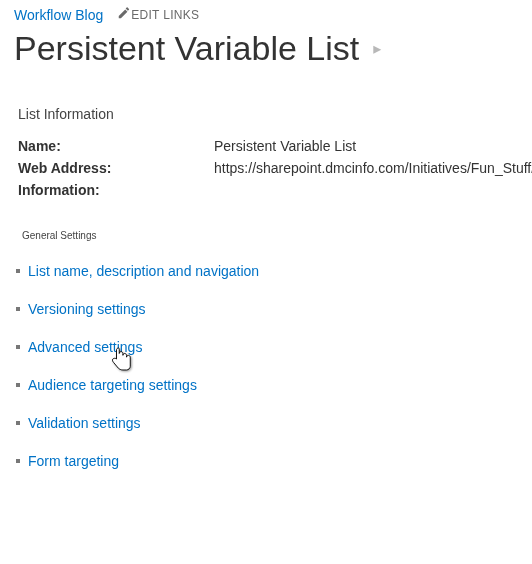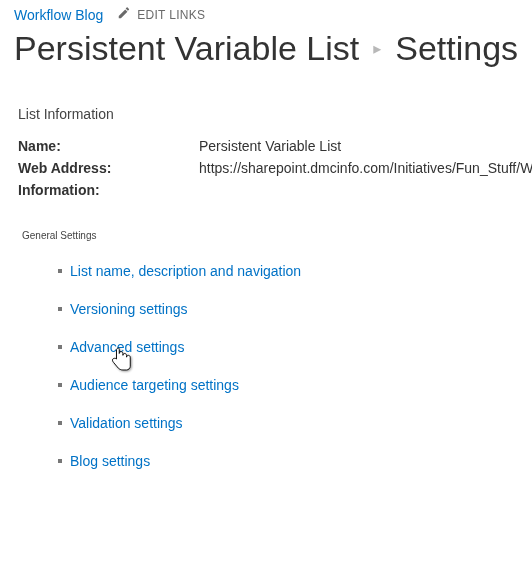--- a/index.html
+++ b/index.html
@@ -20,21 +20,20 @@
       font-size: 14px;
     }
     .topbar .site-link {
       color: #0072c6;
       text-decoration: none;
       cursor: pointer;
     }
     .topbar .edit-links {
       display: flex;
       align-items: center;
-      gap: 6px;
       color: #6a6a6a;
       font-size: 12px;
       letter-spacing: 0.3px;
       cursor: pointer;
     }
     .topbar .edit-links svg { width: 14px; height: 14px; fill: #6a6a6a; }
     .page-title {
       display: flex;
       align-items: center;
       gap: 12px;
@@ -52,38 +51,37 @@
     }
     .info-table {
       padding: 8px 14px 4px 18px;
       font-size: 14px;
     }
     .info-row {
       display: flex;
       margin-bottom: 6px;
     }
     .info-row .label {
-      width: 181px;
+      width: 196px;
       flex-shrink: 0;
       font-weight: 600;
       color: #333;
     }
     .info-row .value {
       color: #333;
       white-space: nowrap;
     }
     .general-label {
       padding: 22px 14px 8px 22px;
       font-size: 10px;
       color: #444;
     }
     .settings-list {
       list-style: none;
-      padding: 14px 14px 4px 36px;
-      margin-left: 34px;
+      padding: 14px 14px 4px 28px;
     }
     .settings-list li {
       position: relative;
       margin-bottom: 22px;
       font-size: 14px;
     }
     .settings-list li::before {
       content: "";
       position: absolute;
       left: -12px;
@@ -116,21 +114,20 @@
           <path d="M2 11.5V14h2.5l7.4-7.4-2.5-2.5L2 11.5zM13.7 4.3c.3-.3.3-.7 0-1l-1.6-1.6c-.3-.3-.7-.3-1 0l-1.2 1.2 2.5 2.5 1.3-1.1z"></path>
         </svg>
     </span>
     <span>EDIT LINKS</span>
   </span>
 </div>
 
 <div class="page-title">
   <span>Persistent Variable List</span>
   <span class="sep">▸</span>
-  <span>Settings</span>
 </div>
 
 <div class="section-label">List Information</div>
 
 <div class="info-table">
   <div class="info-row">
     <div class="label">Name:</div>
     <div class="value">Persistent Variable List</div>
   </div>
   <div class="info-row">
@@ -144,20 +141,20 @@
 </div>
 
 <div class="general-label">General Settings</div>
 
 <ul class="settings-list">
   <li><a>List name, description and navigation</a></li>
   <li><a>Versioning settings</a></li>
   <li><a>Advanced settings</a></li>
   <li><a>Audience targeting settings</a></li>
   <li><a>Validation settings</a></li>
-  <li><a>Blog settings</a></li>
+  <li><a>Form targeting</a></li>
 </ul>
 
 <div class="cursor">
   <svg viewBox="0 0 24 28">
     <path fill="#fff" stroke="#000" stroke-width="1" d="M8 2 C7 2 6 3 6 4 L6 14 C5 13 3 13 2 14 C1 15 2 17 3 18 L8 24 C9 25 11 26 13 26 L17 26 C19 26 21 24 21 22 L21 12 C21 11 20 10 19 10 C18 10 17 11 17 12 L17 10 C17 9 16 8 15 8 C14 8 13 9 13 10 L13 8 C13 7 12 6 11 6 C10 6 9 7 9 8 L9 4 C9 3 9 2 8 2 Z"></path>
   </svg>
 </div>
 
 </body></html>

